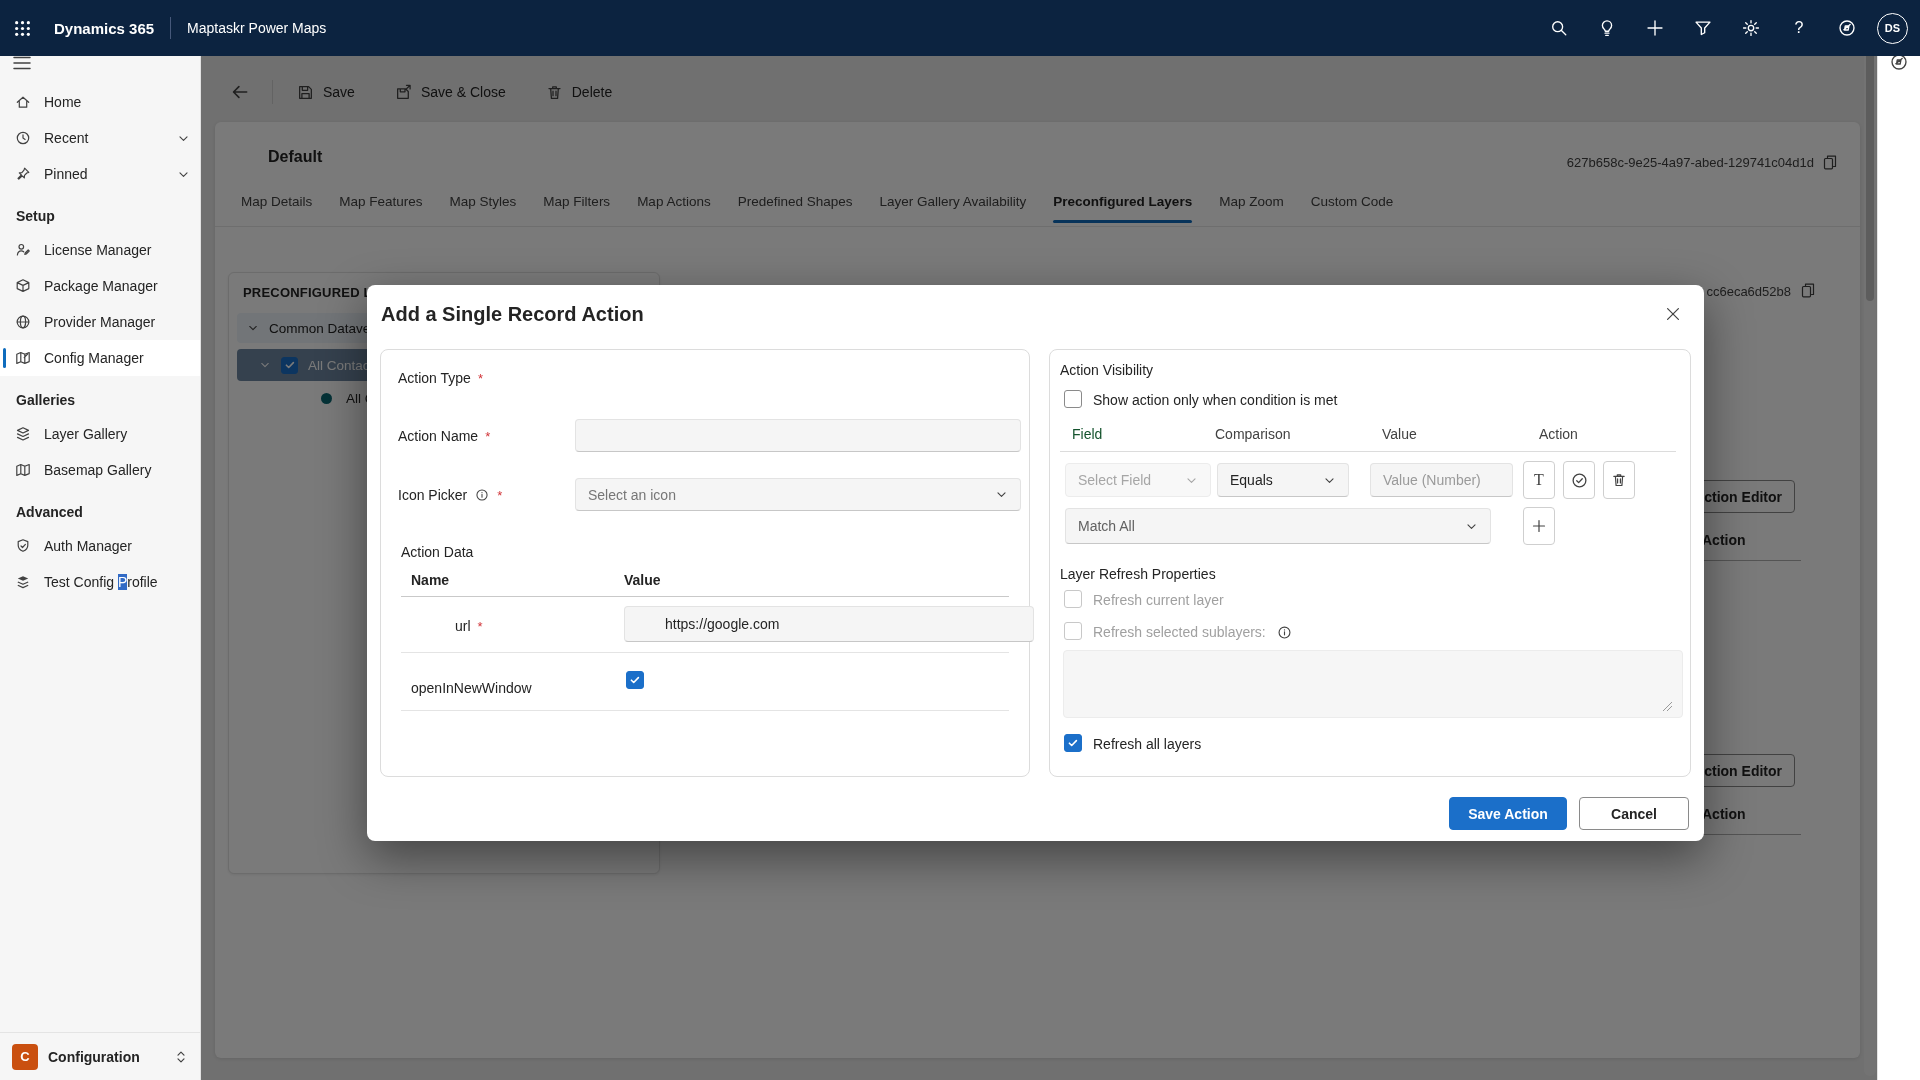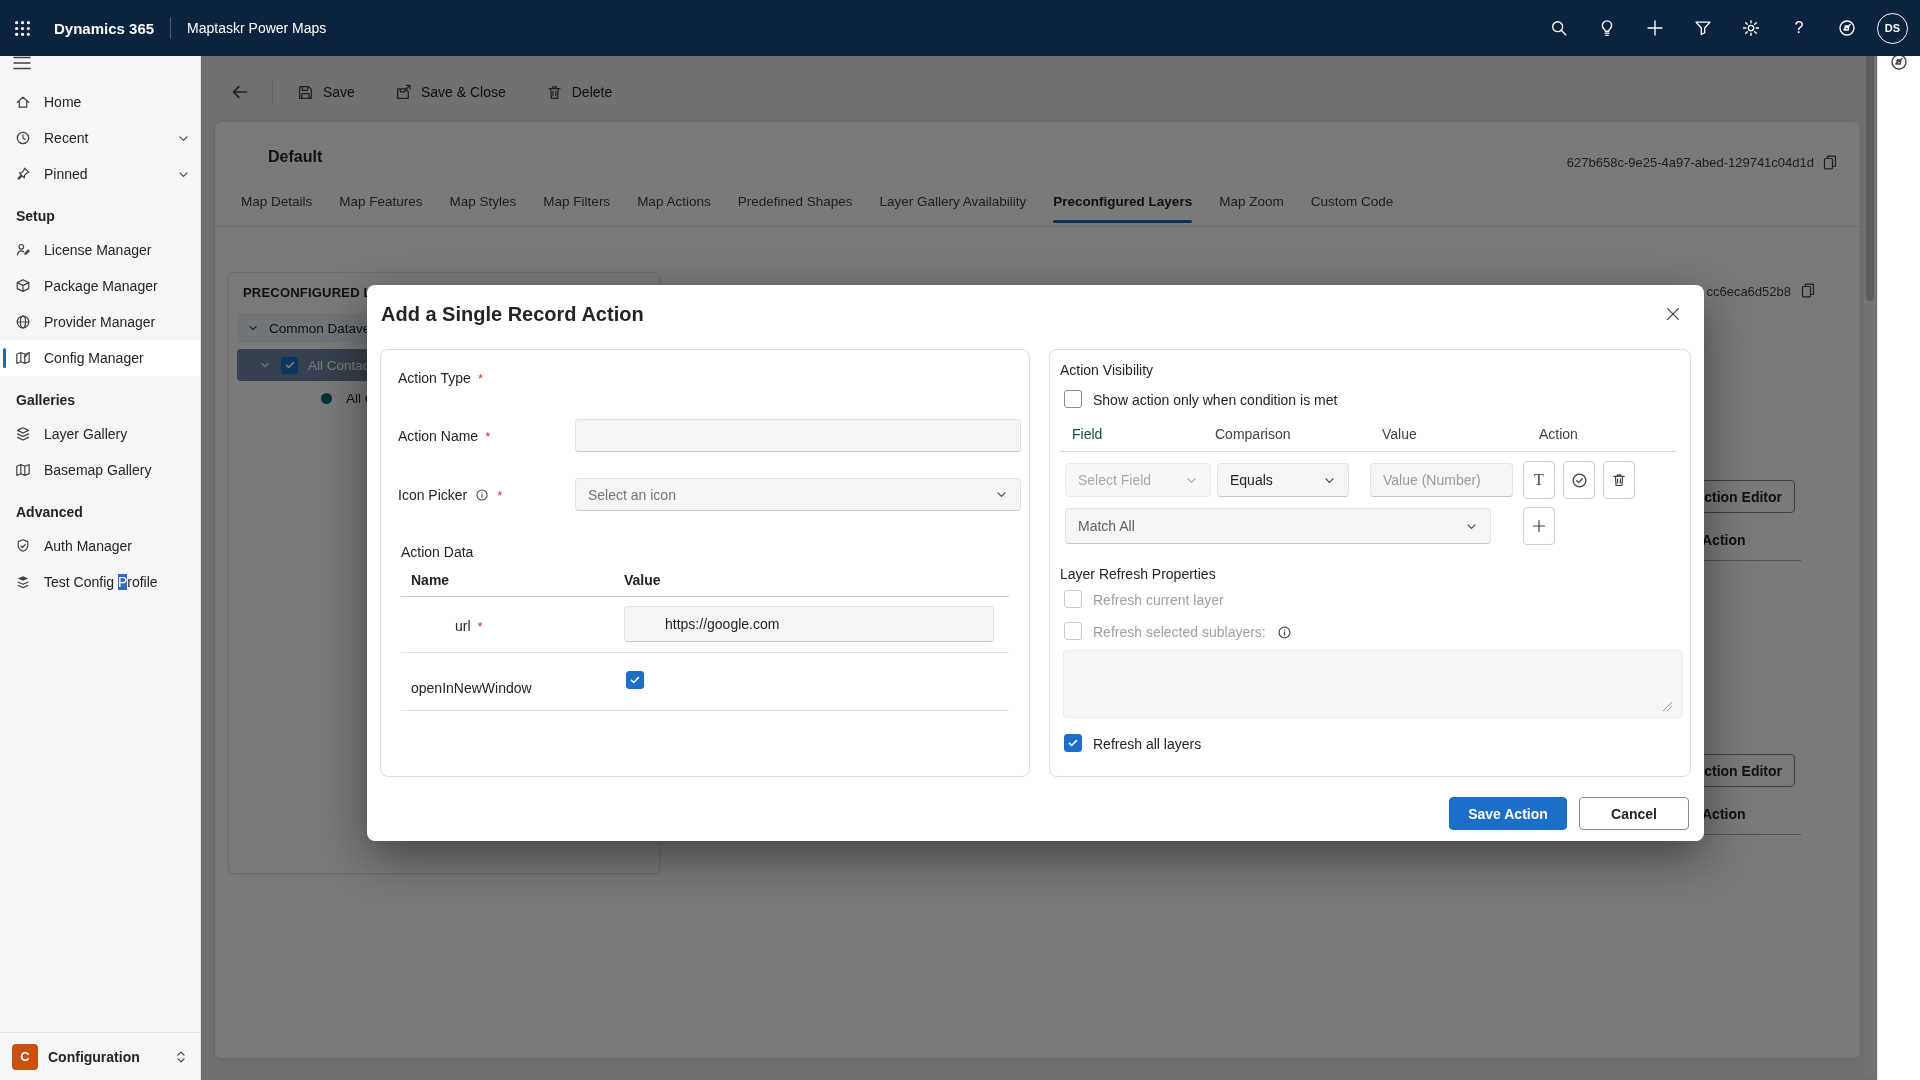--- a/index.html
+++ b/index.html
@@ -423,21 +423,21 @@
 
       <div class="subhead" style="top:194px;">Action Data</div>
       <div class="colh" style="left:30px;top:222px;">Name</div>
       <div class="colh" style="left:243px;top:222px;">Value</div>
       <div class="hline" style="left:20px;right:20px;top:246px;"></div>
 
       <div class="flabel" style="left:30px;top:268px;margin-left:44px;">
         <span>url</span>
           <span class="req">*</span>
       </div>
-      <div class="fld" style="left:243px;top:256px;width:370px;height:36px;padding-left:40px;">
+      <div class="fld" style="left:243px;top:256px;width:410px;height:36px;padding-left:40px;">
         <input type="text" value="https://google.com" style="">
       </div>
       <div class="hline soft" style="left:20px;right:20px;top:302px;"></div>
 
       <div class="flabel" style="left:30px;top:330px;">
         <span>openInNewWindow</span>
       </div>
       <span class="cb checked" style="position:absolute;left:245px;top:321px;width:18px;height:18px;">
           <svg width="12" height="12" viewBox="0 0 12 12">
             <path d="M2.4 6.2l2.3 2.3 4.7-4.9" fill="none" stroke="#fff" stroke-width="1.6" stroke-linecap="round" stroke-linejoin="round"></path>

